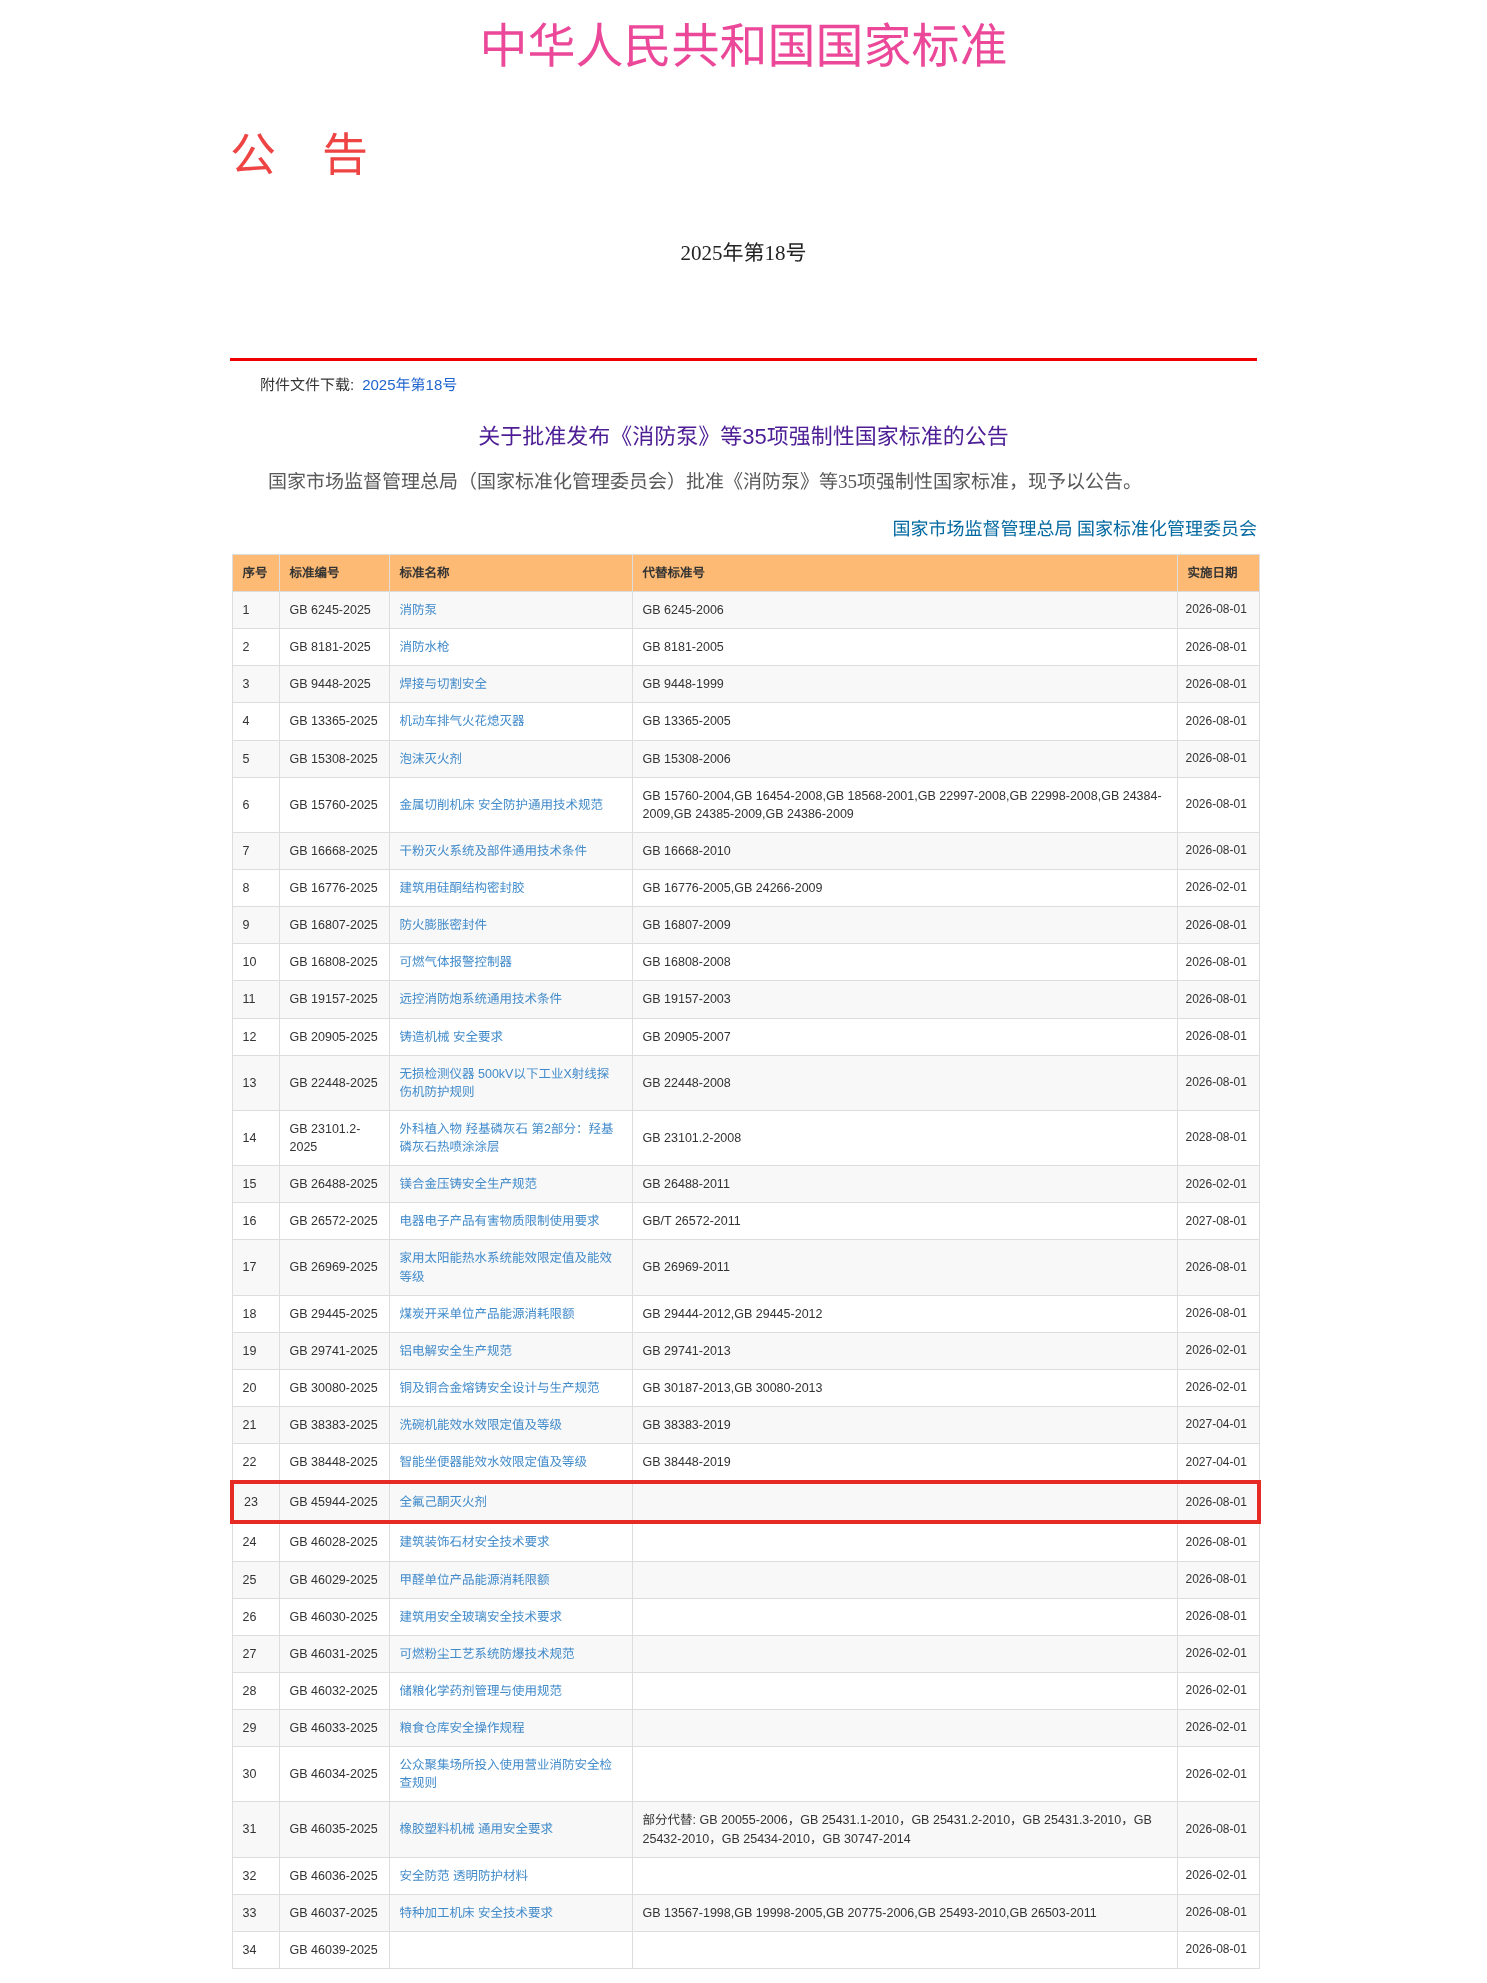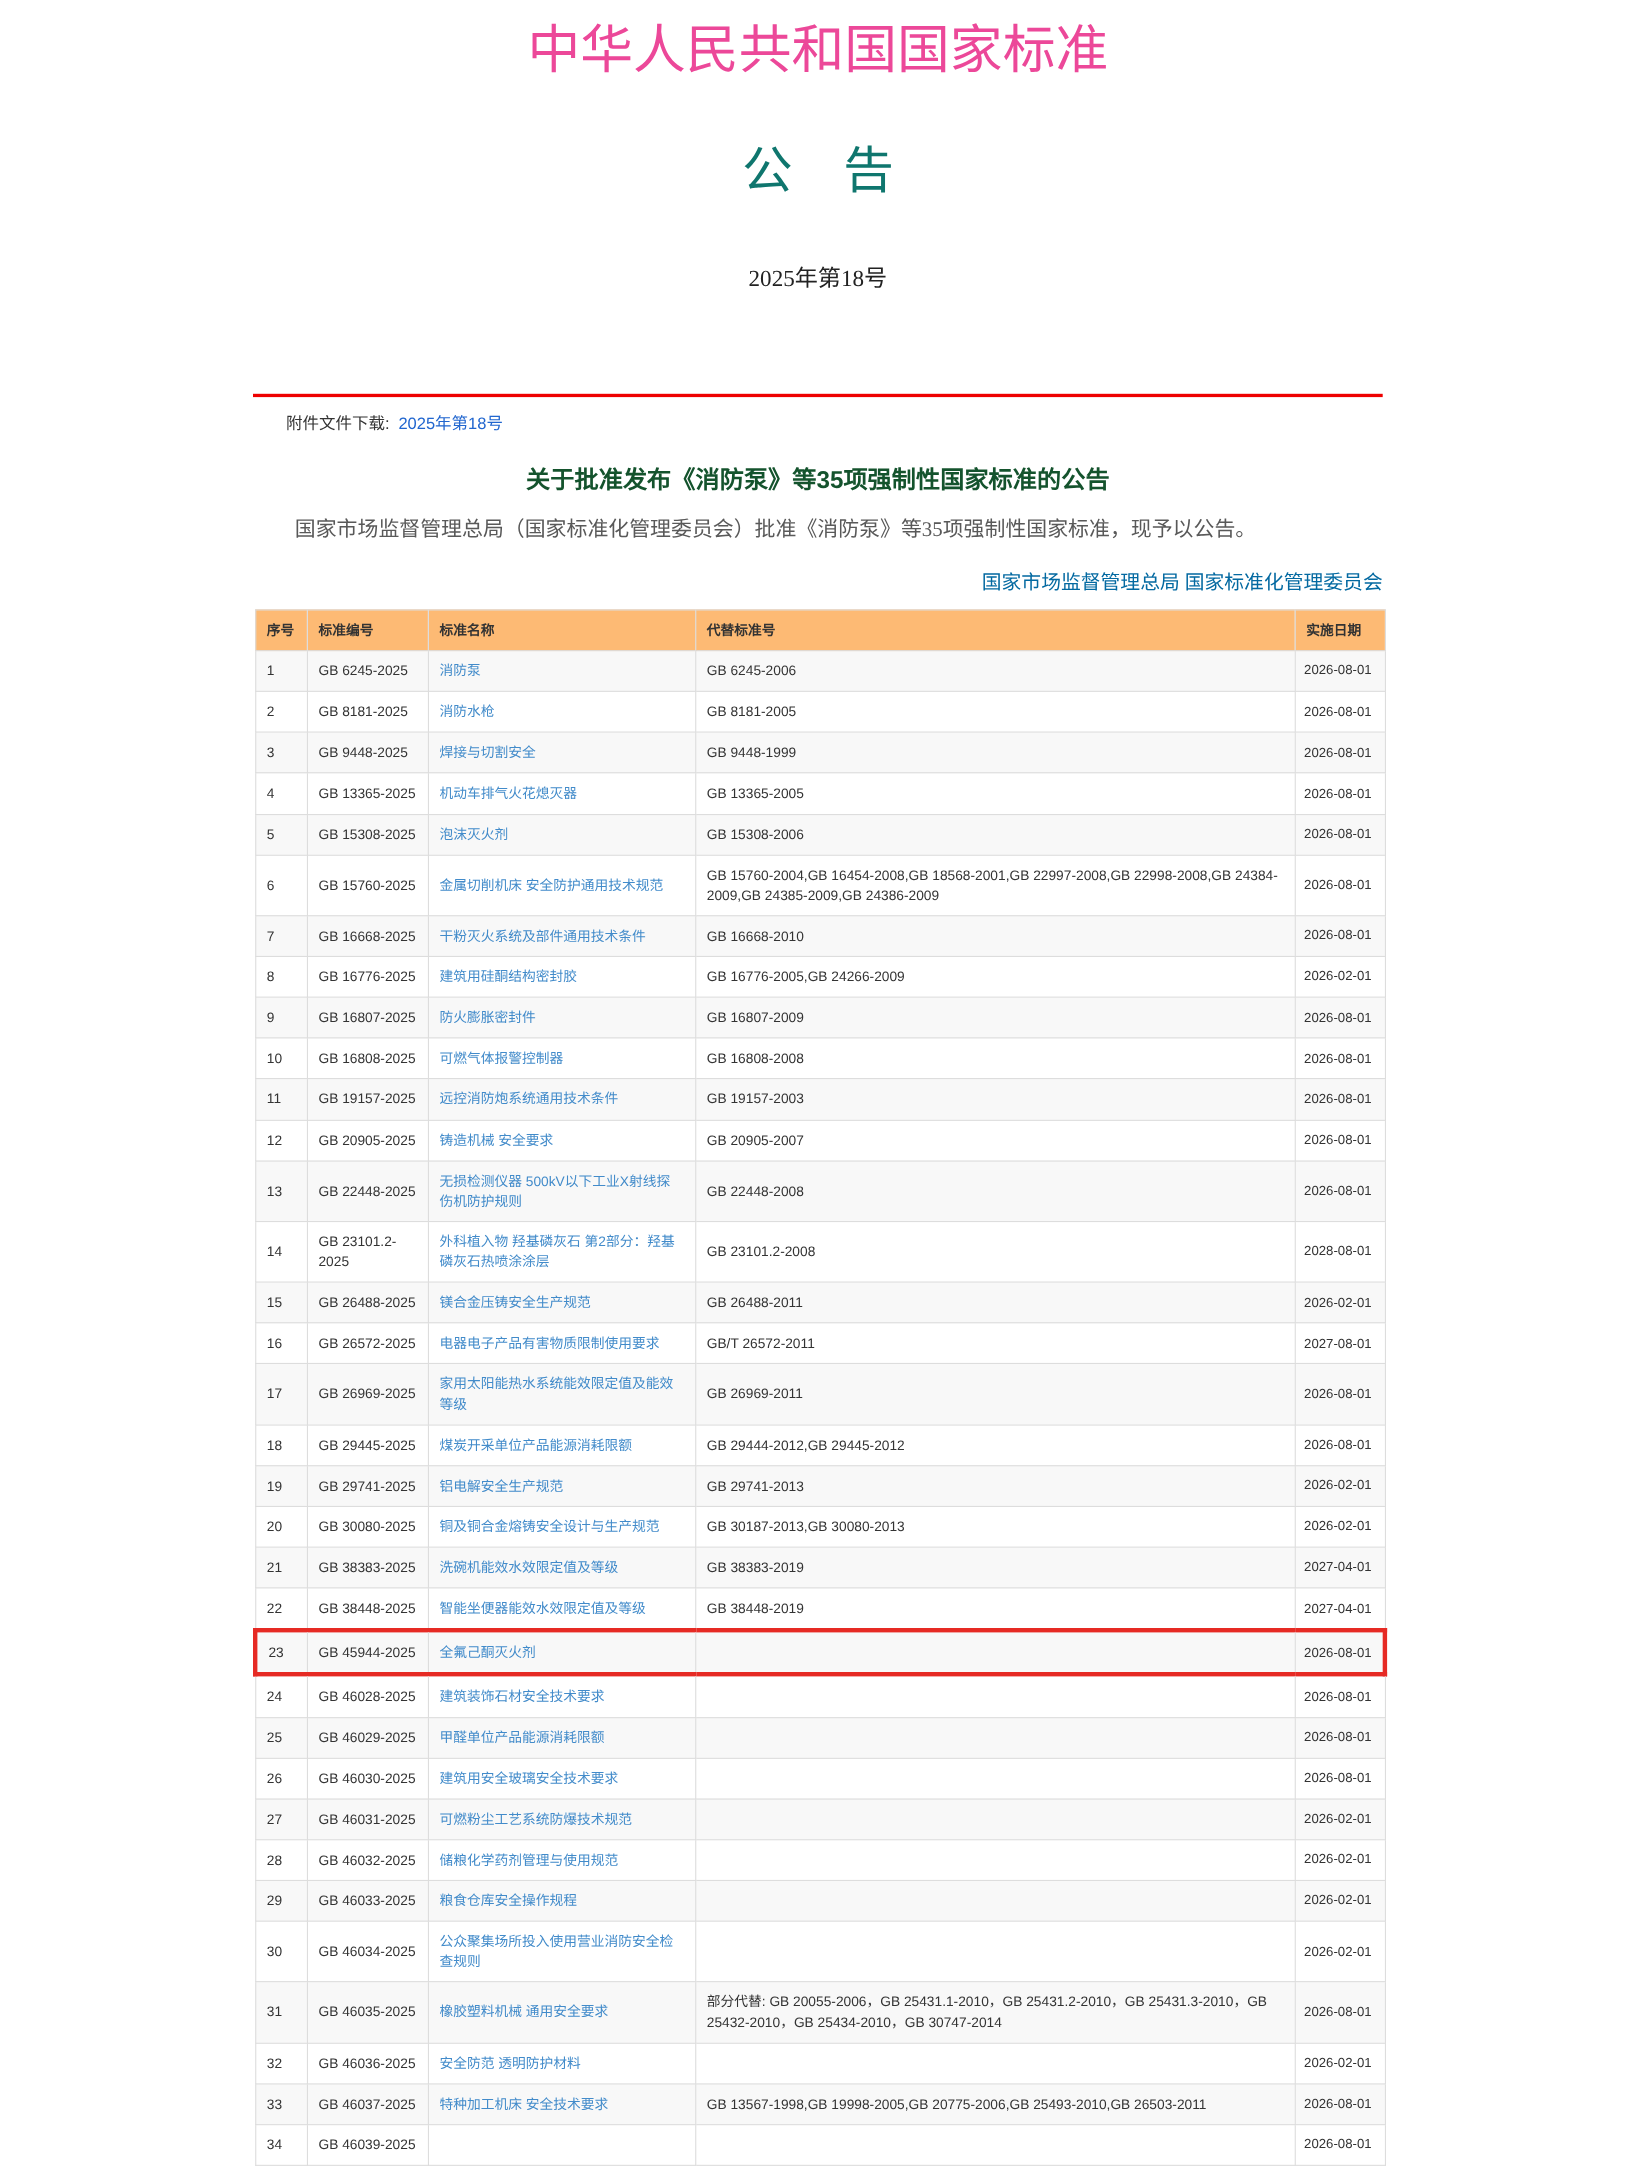--- a/index.html
+++ b/index.html
@@ -11,38 +11,38 @@
   }
   .content { width:1027px; margin:0 auto; padding-top:18px; }
 
   
   .doc-title {
     text-align:center; color:#ec4899;
     font-family:"Liberation Serif","DejaVu Serif",serif;
     font-size:48px; font-weight:400; line-height:1.2;
   }
   .doc-subtitle {
-    text-align:center; color:#0f766e;
+    color:#ef4444;
     font-family:"Liberation Serif","DejaVu Serif",serif;
     font-size:46px; font-weight:400; margin-top:42px;
   }
   .doc-number {
     text-align:center; color:#222;
     font-family:"Liberation Serif","DejaVu Serif",serif;
     font-size:21px; margin-top:52px;
   }
   .red-rule { height:3px; background:#ee0000; margin-top:92px; width:100%; }
 
   
   .attach-row { margin-top:12px; font-size:15px; color:#333;margin-left:30px; }
   .attach-link { color:#2166cf; text-decoration:none; margin-left:8px; cursor:pointer; }
 
   
   .ann-title {
-    text-align:center; font-size:22px; font-weight:700; color:#14532d;
+    text-align:center; font-size:22px; font-weight:400; color:#4c1d95;
     margin-top:24px;
   }
   .ann-body {
     margin-top:16px; font-size:19px; line-height:1.7; color:#595959;
     font-family:"Liberation Serif","DejaVu Serif",serif;
     text-indent:2em;
   }
   .signature {
     margin-top:16px; text-align:right; font-size:18px; color:#0369a1;
     font-family:"Liberation Serif","DejaVu Serif",serif;

